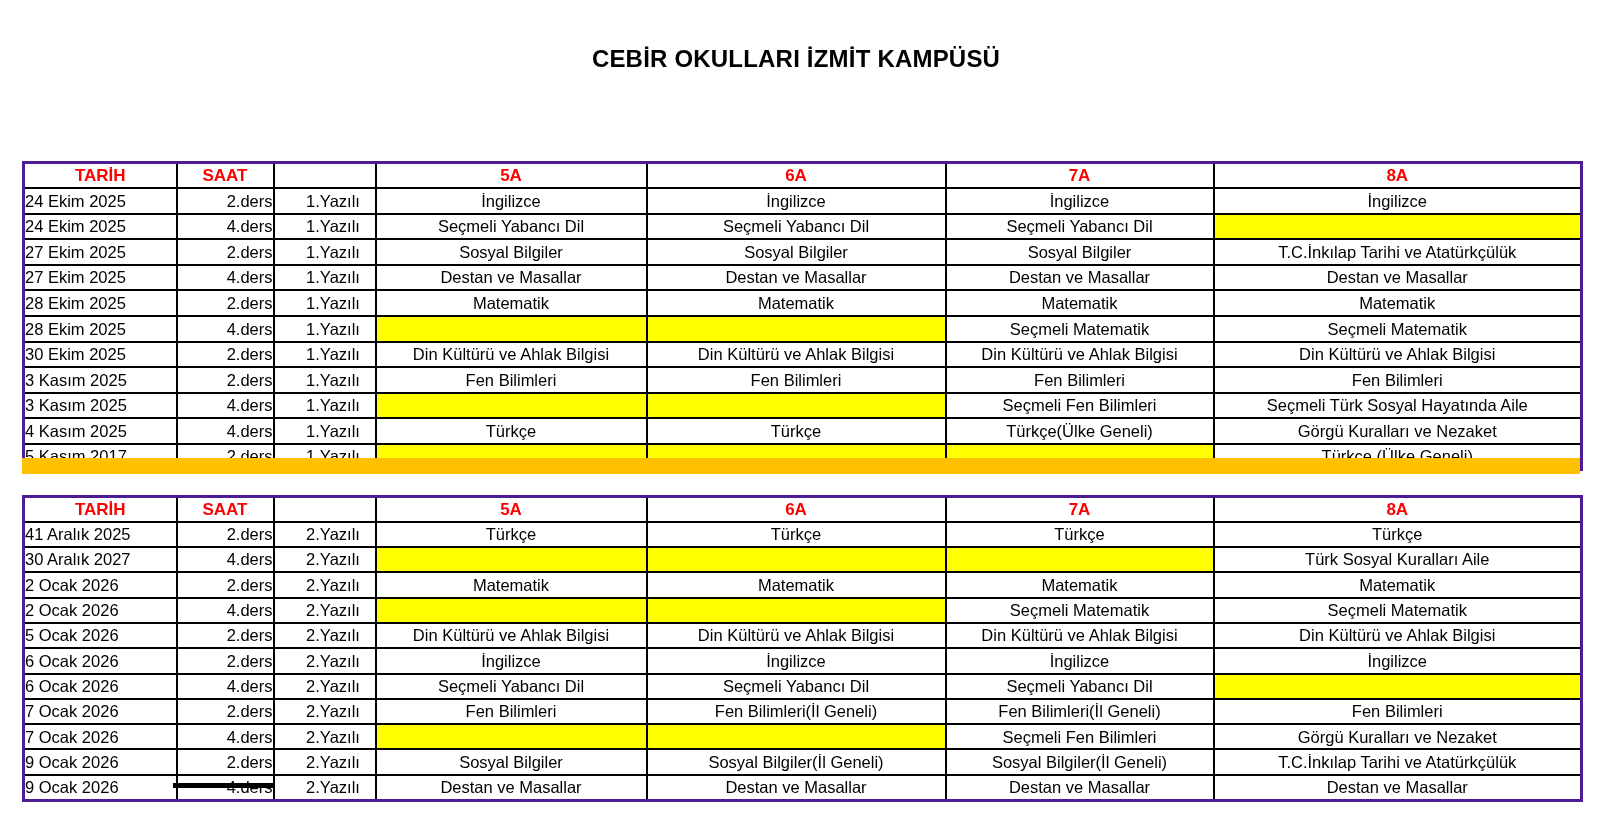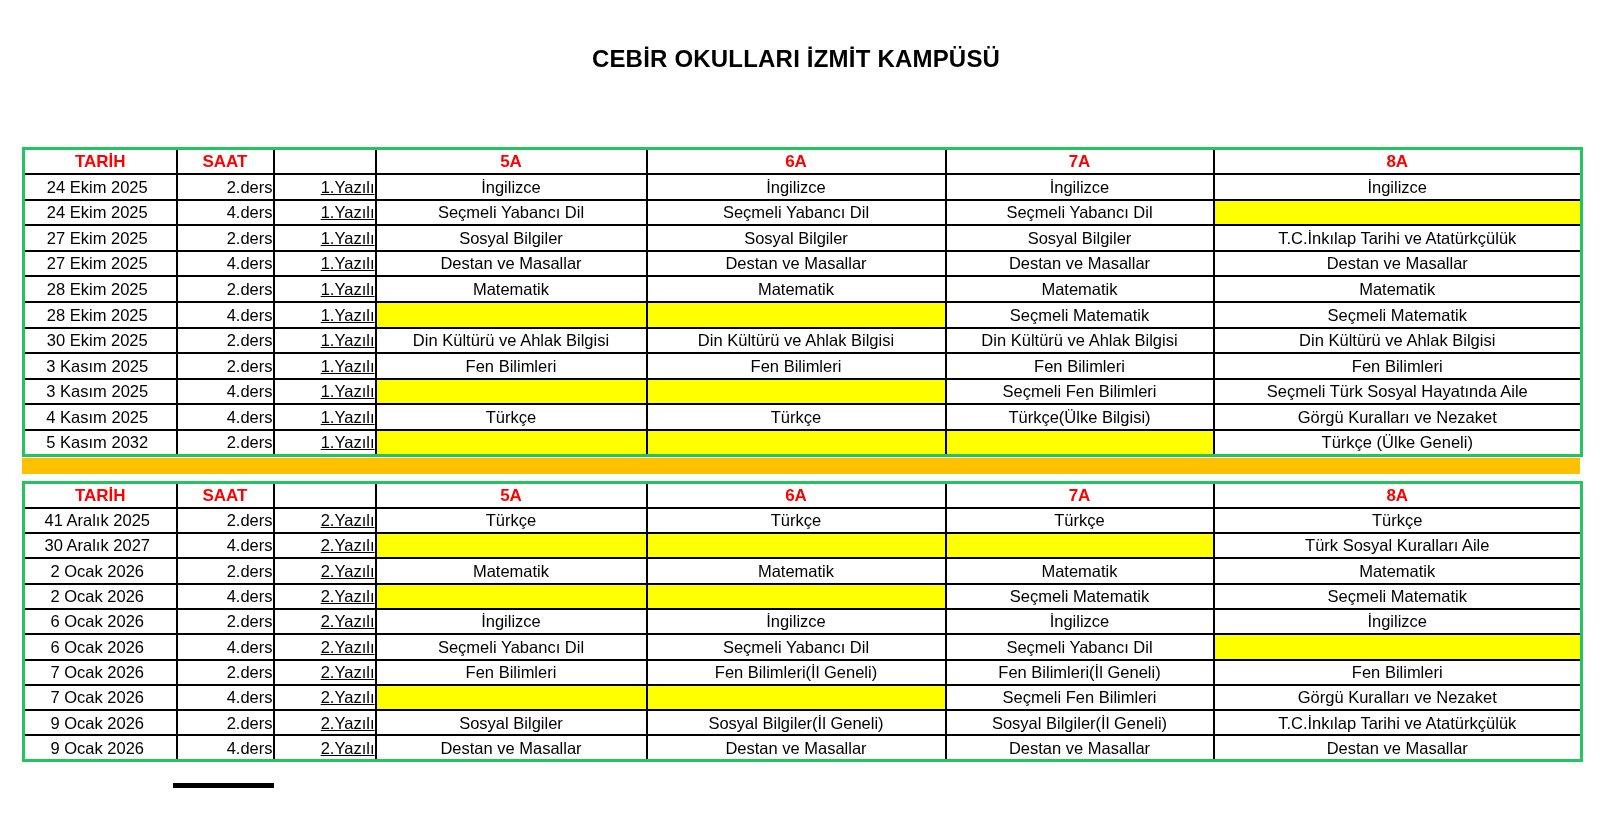--- a/index.html
+++ b/index.html
@@ -9,40 +9,41 @@
     overflow:hidden;
   }
   .title-block{
     position:absolute;top:46px;left:0;width:1592px;
     text-align:center;font-weight:bold;font-size:24px;line-height:26px;
     letter-spacing:0.2px;
   }
   .sheet{position:absolute;left:22px;top:147px;width:1558px;height:650px;}
   table.exam-table{
     border-collapse:collapse;table-layout:fixed;width:1558px;
-    border:3px solid #22c55e;
+    border:3px solid #4c1d95;
+    margin-top:14px;
   }
   #table-1{position:absolute;left:0;top:0;}
   #table-2{position:absolute;left:0;top:334px;}
   .separator-bar{
     position:absolute;left:0;top:311px;width:1558px;height:16px;
     background:#FFC000;
   }
   .exam-table th, .exam-table td{
     border:2px solid #000;overflow:hidden;white-space:nowrap;
     padding:0;vertical-align:middle;font-size:16.5px;line-height:1;
   }
   #table-1 tr{height:25.6px;}
   #table-2 tr{height:25.3px;}
   .exam-table th{
     color:#FF0000;font-weight:bold;font-size:17px;text-align:center;
   }
-  td.date{text-align:center;padding-right:6px;}
+  td.date{text-align:left;padding-right:6px;}
   td.period{text-align:right;}
-  td.exam{text-align:right;padding-left:17px;text-decoration:underline;}
+  td.exam{text-align:center;padding-left:17px;}
   td.subject{text-align:center;}
   td.empty{background:#FFFF00;}
   .active-underline{
     position:absolute;left:151px;top:636px;width:101px;height:5px;
     background:#000;
   }
 </style>
 </head>
 <body>
 
@@ -153,25 +154,25 @@
           <td class="subject empty"></td>
           <td class="subject">Seçmeli Fen Bilimleri</td>
           <td class="subject">Seçmeli Türk Sosyal Hayatında Aile</td>
         </tr>
         <tr>
           <td class="date">4 Kasım 2025</td>
           <td class="period">4.ders</td>
           <td class="exam">1.Yazılı</td>
           <td class="subject">Türkçe</td>
           <td class="subject">Türkçe</td>
-          <td class="subject">Türkçe(Ülke Bilgisi)</td>
+          <td class="subject">Türkçe(Ülke Geneli)</td>
           <td class="subject">Görgü Kuralları ve Nezaket</td>
         </tr>
         <tr>
-          <td class="date">5 Kasım 2032</td>
+          <td class="date">5 Kasım 2017</td>
           <td class="period">2.ders</td>
           <td class="exam">1.Yazılı</td>
           <td class="subject empty"></td>
           <td class="subject empty"></td>
           <td class="subject empty"></td>
           <td class="subject">Türkçe (Ülke Geneli)</td>
         </tr>
       </tbody>
     </table>
   <div class="separator-bar"></div>
@@ -227,20 +228,29 @@
         <tr>
           <td class="date">2 Ocak 2026</td>
           <td class="period">4.ders</td>
           <td class="exam">2.Yazılı</td>
           <td class="subject empty"></td>
           <td class="subject empty"></td>
           <td class="subject">Seçmeli Matematik</td>
           <td class="subject">Seçmeli Matematik</td>
         </tr>
         <tr>
+          <td class="date">5 Ocak 2026</td>
+          <td class="period">2.ders</td>
+          <td class="exam">2.Yazılı</td>
+          <td class="subject">Din Kültürü ve Ahlak Bilgisi</td>
+          <td class="subject">Din Kültürü ve Ahlak Bilgisi</td>
+          <td class="subject">Din Kültürü ve Ahlak Bilgisi</td>
+          <td class="subject">Din Kültürü ve Ahlak Bilgisi</td>
+        </tr>
+        <tr>
           <td class="date">6 Ocak 2026</td>
           <td class="period">2.ders</td>
           <td class="exam">2.Yazılı</td>
           <td class="subject">İngilizce</td>
           <td class="subject">İngilizce</td>
           <td class="subject">İngilizce</td>
           <td class="subject">İngilizce</td>
         </tr>
         <tr>
           <td class="date">6 Ocak 2026</td>

